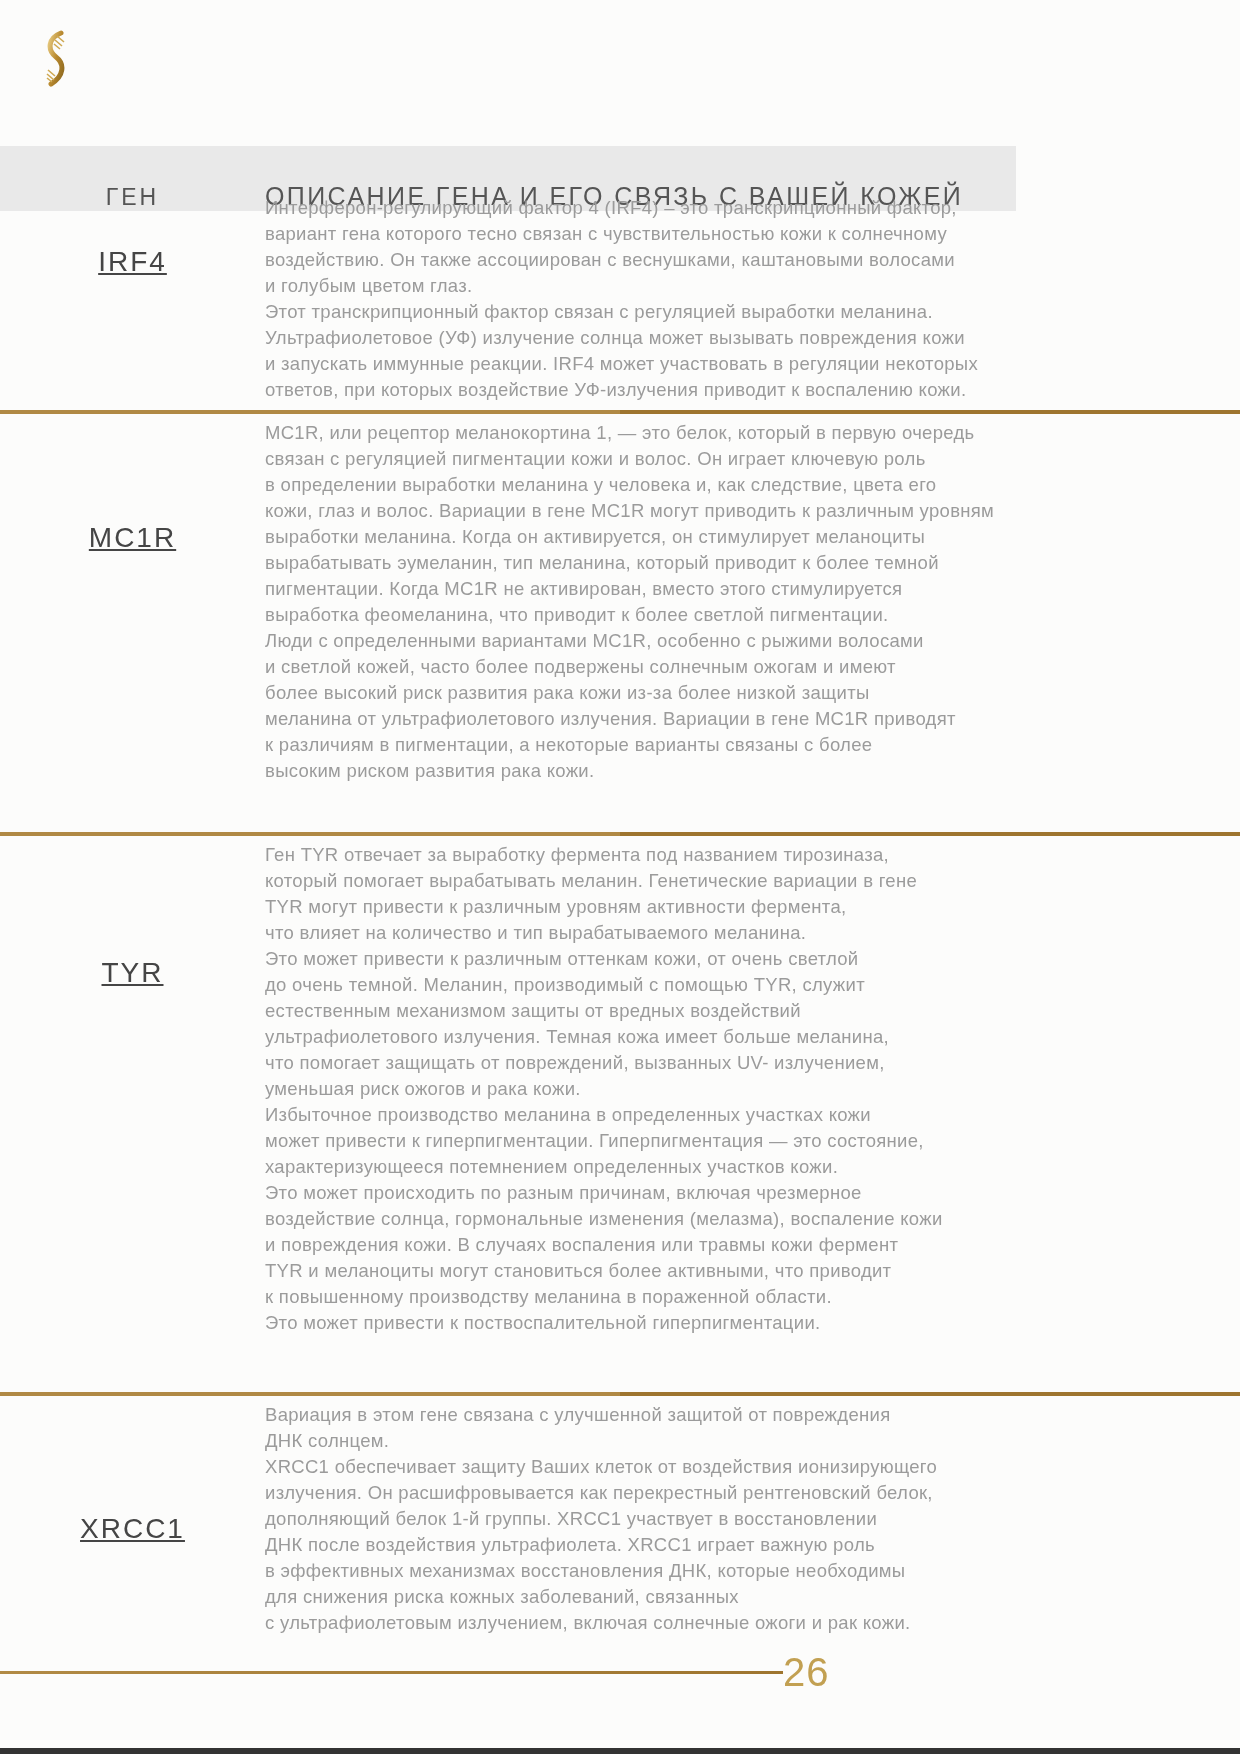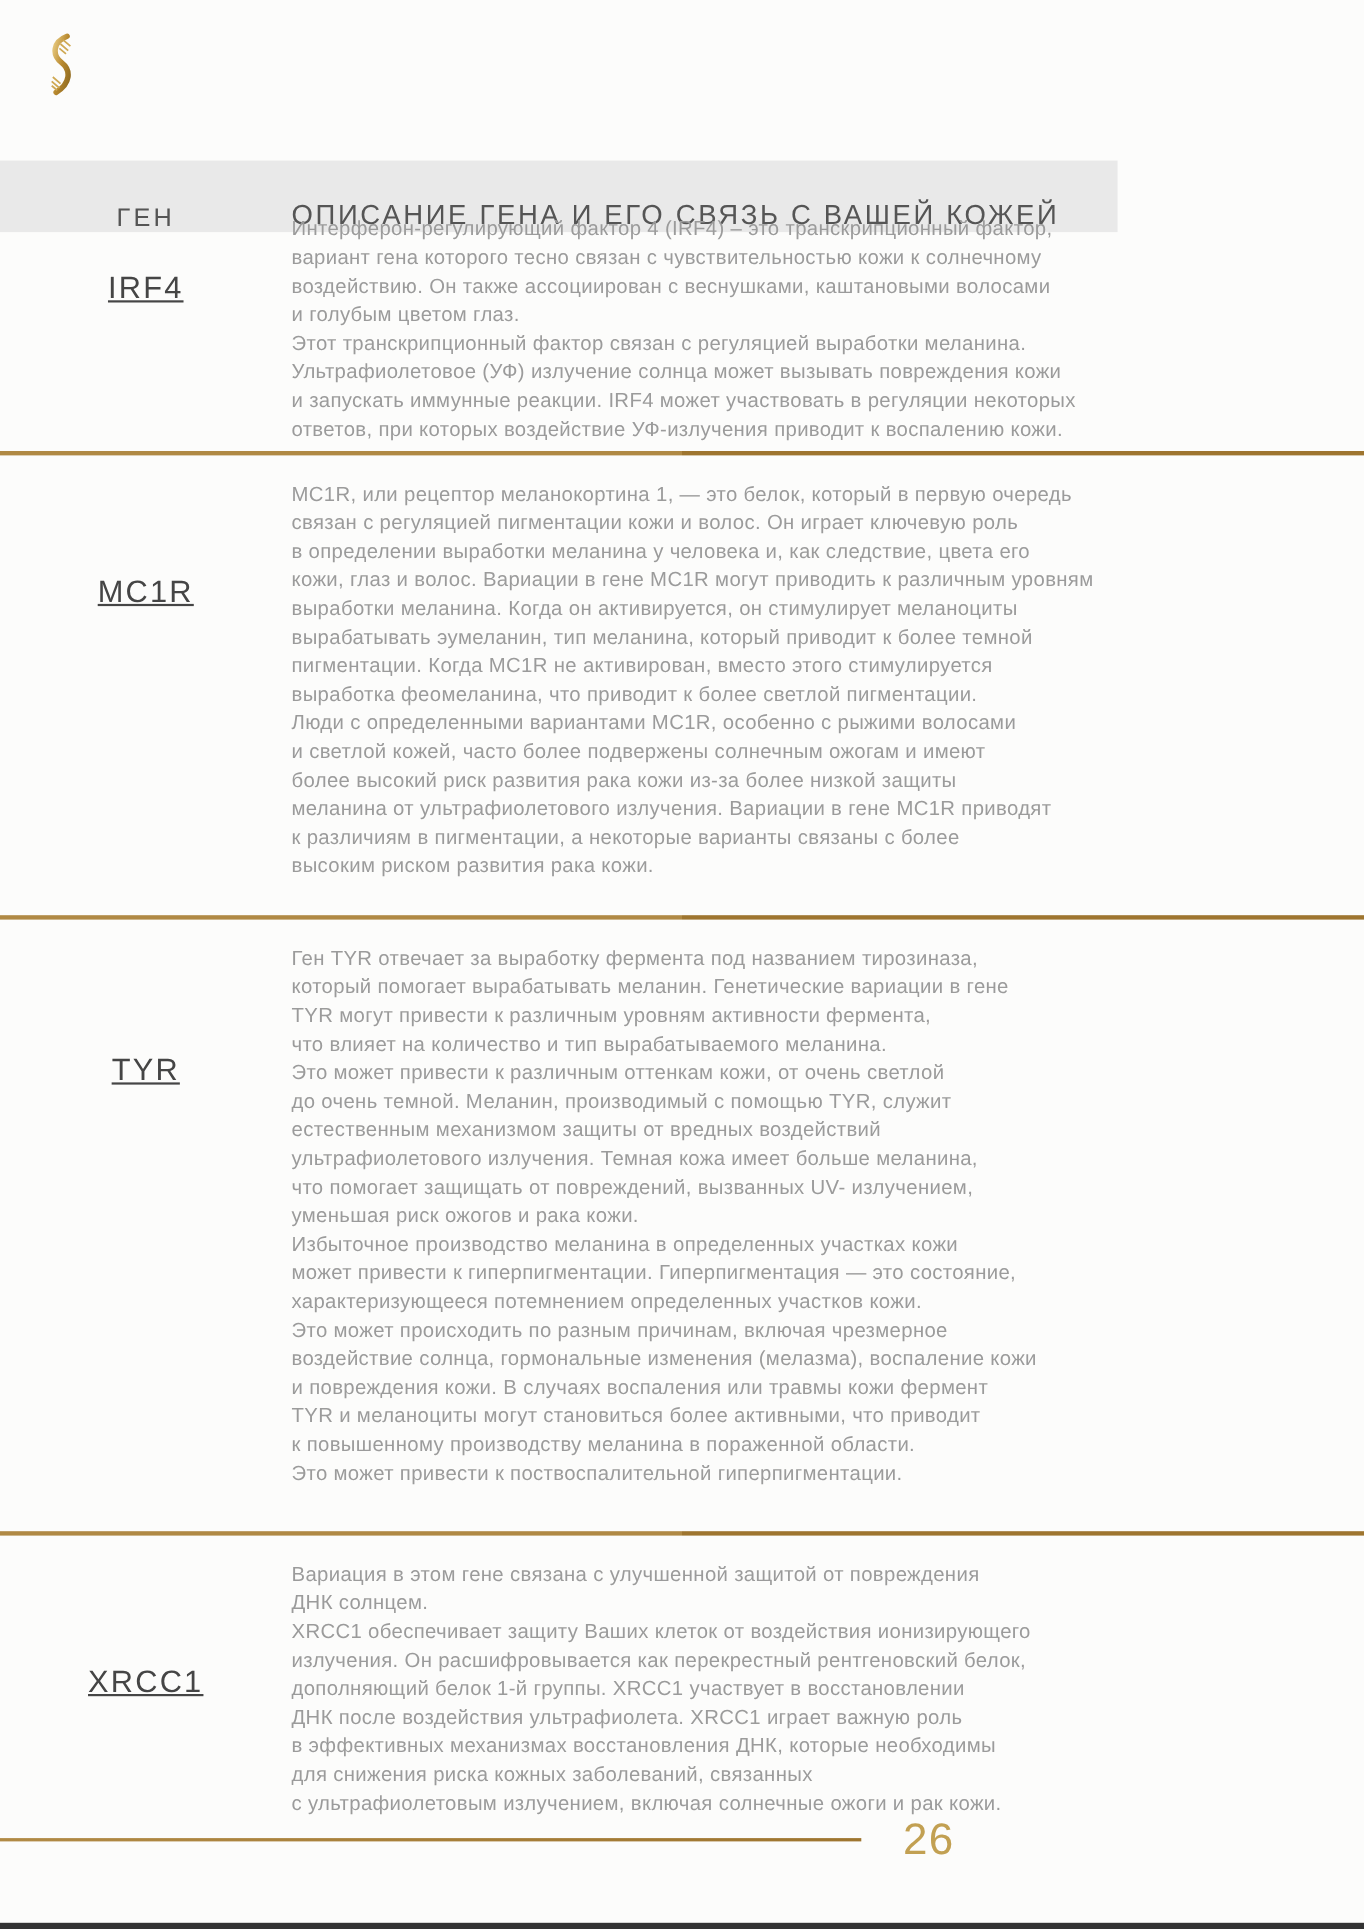--- a/index.html
+++ b/index.html
@@ -42,21 +42,21 @@
   .gene-label{
     display:inline-block;line-height:34px;
     font-size:28px;font-weight:300;letter-spacing:2px;
     color:var(--gene-text,#454545);
     text-decoration:underline;
   }
   .row1 .gene-label{margin-top:77px;}
   .row2 .gene-label{margin-top:107px;}
   .row3 .gene-label{margin-top:120px;}
   .row4 .gene-label{margin-top:116px;}
-  .desc-cell{width:790px;flex:none;padding-top:22px;}
+  .desc-cell{width:790px;flex:none;padding-top:6px;}
   .row1 .desc-cell{padding-top:27px;}
   .para{
     margin:0;white-space:pre-line;
     font-size:18.5px;line-height:26px;font-weight:300;
     letter-spacing:0.3px;
     color:var(--body-text,#9b9b9b);
   }
   .para + .para{}
   .para:empty{display:none;}
 
@@ -70,21 +70,20 @@
   
   .footer{
     position:absolute;left:0;top:1653px;width:1240px;height:38px;
     display:flex;align-items:center;
   }
   .footer-line{
     width:783px;height:3px;flex:none;
     background:linear-gradient(to right,#b18a45,#9e752f);
   }
   .page-number{
-    margin-left:38px;
     font-size:40px;font-weight:200;letter-spacing:1px;
     color:var(--page-number-gold,#c2a052);
   }
 
   .bottom-bar{
     position:absolute;left:0;bottom:0;width:1240px;height:6px;
     background:var(--bottom-bar,#333);
   }
 </style>
 </head>

